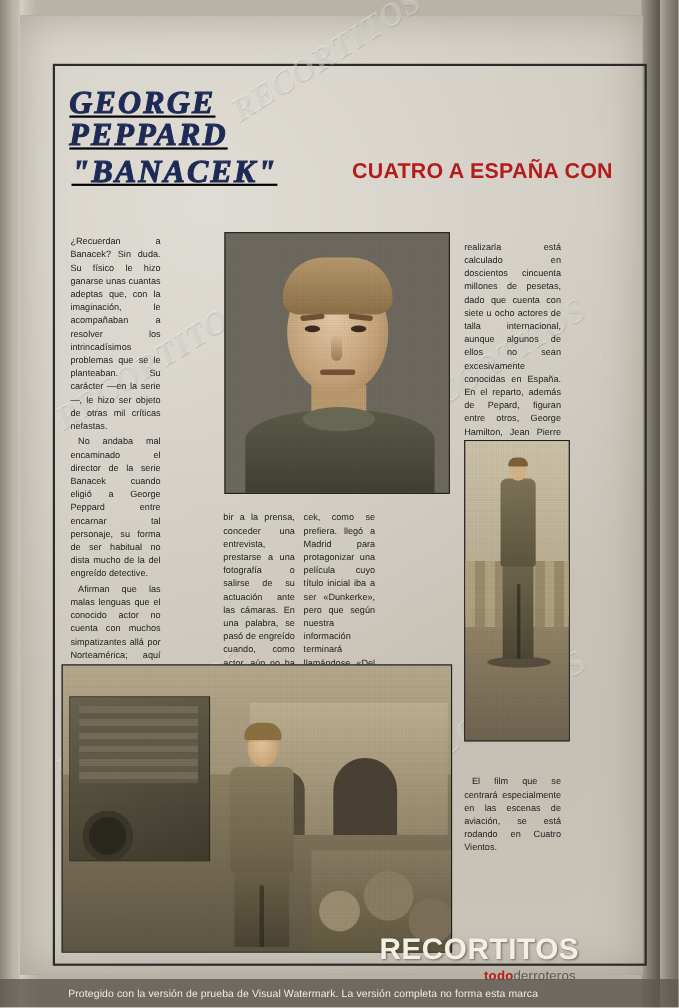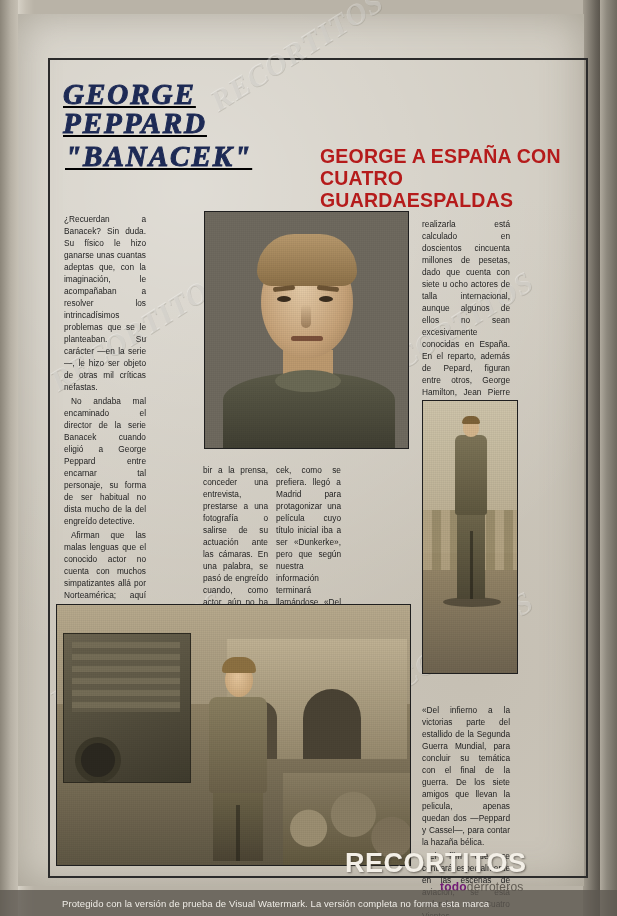--- a/index.html
+++ b/index.html
@@ -88,21 +88,21 @@
     text-shadow: 1px 1px 2px rgba(60,55,48,0.6);
     font-family: "Liberation Sans", sans-serif;
   }
   .todocoleccion {
     position: absolute;
     left: 440px; top: 880px;
     font-size: 12px;
     color: #5f5a52;
     letter-spacing: 0.2px;
   }
-  .todocoleccion b { color: #701a75; }
+  .todocoleccion b { color: #b91c1c; }
 
   
   .headline {
     position: absolute;
     left: 45px; top: 66px;
     width: 265px;
     text-decoration: underline;
   }
   .hl-line {
     font-family: "Liberation Serif", serif;
@@ -358,22 +358,21 @@
     <div class="wm wm3">RECORTITOS</div>
     <div class="wm wm4">RECORTITOS</div>
     <div class="wm wm5">RECORTITOS</div>
 
     <div class="headline">
       <div class="hl-line hl1">GEORGE PEPPARD</div>
       <div class="hl-line hl2">"BANACEK"</div>
     </div>
 
     <div class="red-head">
-      <div>GEORGE A ESPAÑA CON</div>
-      <div>CUATRO GUARDAESPALDAS</div>
+      <div>CUATRO A ESPAÑA CON</div>
     </div>
 
     <div class="col col-a">
       <p class="noind">¿Recuerdan a Banacek? Sin duda. Su físico le hizo ganarse unas cuantas adeptas que, con la imaginación, le acompañaban a resolver los intrincadísimos problemas que se le planteaban. Su carácter —en la serie—, le hizo ser objeto de otras mil críticas nefastas.</p>
       <p>No andaba mal encaminado el director de la serie Banacek cuando eligió a George Peppard entre encarnar tal personaje, su forma de ser habitual no dista mucho de la del engreído detective.</p>
       <p>Afirman que las malas lenguas que el conocido actor no cuenta con muchos simpatizantes allá por Norteamérica; aquí en España, camina por los mismos derroteros. George Peppard llegó a Madrid acompañado de cuatro guardaespaldas y todo el divismo del mundo. La verdad, para a trabajar, cuatro guardaespaldas son demasiados.</p>
       <p>Siempre agotado por el trabajo —que no es tanto—, le fue imposible reci-</p>
     </div>
 
     <div class="col col-b">
@@ -384,21 +383,20 @@
     <div class="col col-c">
       <p class="noind">cek, como se prefiera. llegó a Madrid para protagonizar una película cuyo título inicial iba a ser «Dunkerke», pero que según nuestra información terminará llamándose «Del infierno a la victoria».</p>
       <p>El presupuesto para</p>
     </div>
 
     <div class="col col-d">
       <p class="noind">realizarla está calculado en doscientos cincuenta millones de pesetas, dado que cuenta con siete u ocho actores de talla internacional, aunque algunos de ellos no sean excesivamente conocidas en España. En el reparto, además de Pepard, figuran entre otros, George Hamilton, Jean Pierre Cassel, Capuccine y Mary Duperrieu. El director es Mistelone y José Frade producirá la parte española.</p>
     </div>
 
     <div class="col col-e">
-      <p class="noind">«Del infierno a la victorias parte del estallido de la Segunda Guerra Mundial, para concluir su temática con el final de la guerra. De los siete amigos que llevan la pelicula, apenas quedan dos —Peppard y Cassel—, para contar la hazaña bélica.</p>
       <p>El film que se centrará especialmente en las escenas de aviación, se está rodando en Cuatro Vientos.</p>
     </div>
 
     <div class="photo photo1">
       <div class="p1-wall"></div>
       <div class="p1-sweater"></div>
       <div class="p1-neck"></div>
       <div class="p1-collar"></div>
       <div class="p1-head"></div>
       <div class="p1-hair"></div>

